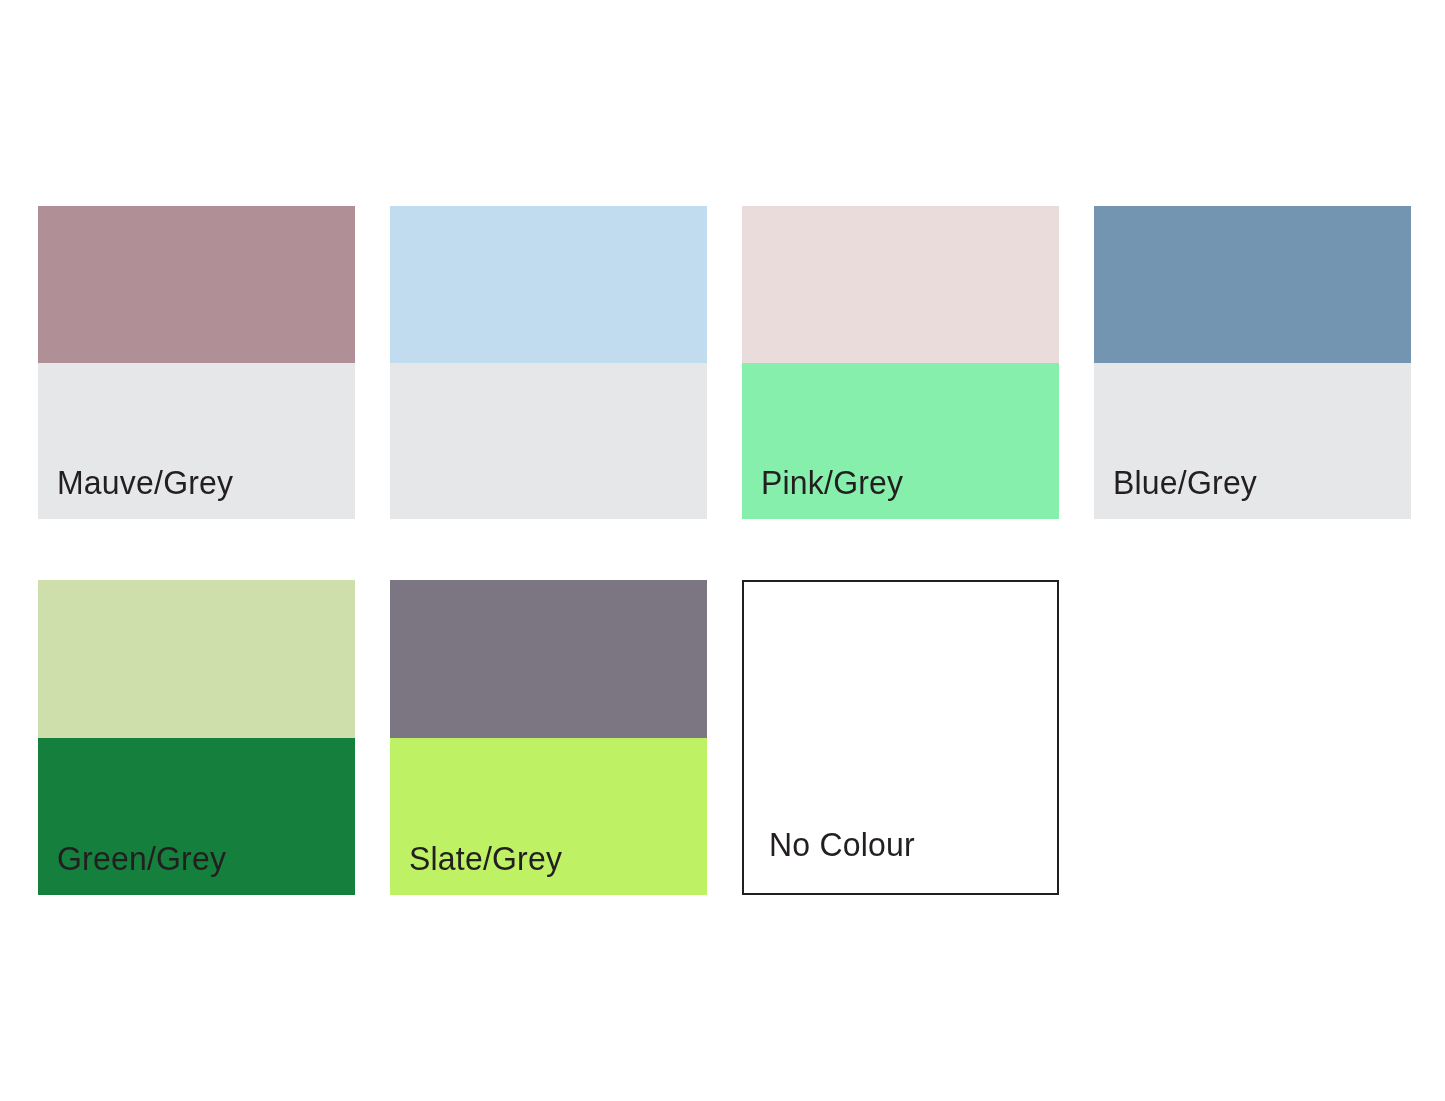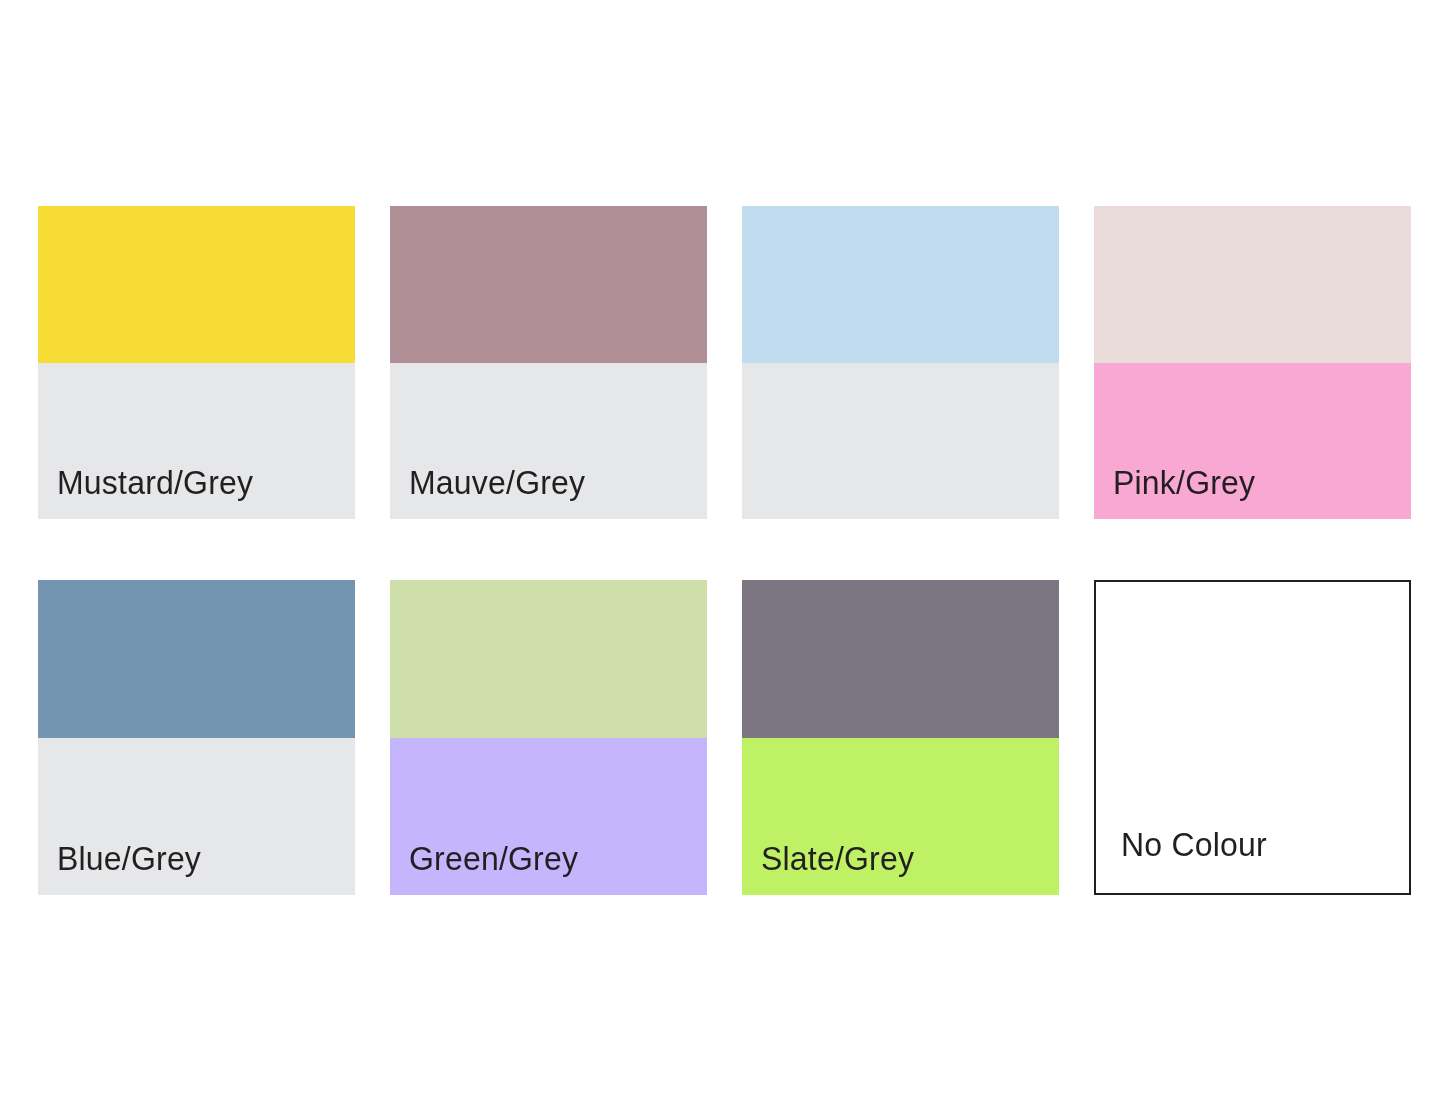--- a/index.html
+++ b/index.html
@@ -74,55 +74,49 @@
   .swatch-card.is-empty .swatch-label {
     left: 25px;
     bottom: 32px;
   }
 </style>
 </head>
 <body style="background: rgb(255, 255, 255);">
 
 <div id="swatch-grid">
 
-  <div class="swatch-card">
-    <div class="swatch-colour" style="background: rgb(247, 220, 53);"></div>
-    <div class="swatch-labelbar" style="background: rgb(230, 231, 232);">
-      <div class="swatch-label" style="color: rgb(35, 31, 32);">Mustard/Grey</div>
-    </div>
-  </div>
 
   <div class="swatch-card">
     <div class="swatch-colour" style="background: rgb(176, 143, 150);"></div>
     <div class="swatch-labelbar" style="background: rgb(230, 231, 232); text-align: center;">
       <div class="swatch-label" style="color: rgb(35, 31, 32);">Mauve/Grey</div>
     </div>
   </div>
 
   <div class="swatch-card">
     <div class="swatch-colour" style="background: rgb(192, 220, 238);"></div>
   </div>
 
   <div class="swatch-card">
     <div class="swatch-colour" style="background: rgb(234, 220, 219);"></div>
-    <div class="swatch-labelbar" style="background: #f9a8d4; padding-left: 48px;">
+    <div class="swatch-labelbar" style="background: #86efac; padding-left: 48px;">
       <div class="swatch-label" style="color: rgb(35, 31, 32);">Pink/Grey</div>
     </div>
   </div>
 
   <div class="swatch-card">
     <div class="swatch-colour" style="background: rgb(116, 149, 178);"></div>
     <div class="swatch-labelbar" style="background: rgb(230, 231, 232); text-decoration: underline;">
       <div class="swatch-label" style="color: rgb(35, 31, 32);">Blue/Grey</div>
     </div>
   </div>
 
   <div class="swatch-card">
     <div class="swatch-colour" style="background: rgb(206, 223, 172);"></div>
-    <div class="swatch-labelbar" style="background: #c4b5fd;">
+    <div class="swatch-labelbar" style="background: #15803d;">
       <div class="swatch-label" style="color: rgb(35, 31, 32);">Green/Grey</div>
     </div>
   </div>
 
   <div class="swatch-card">
     <div class="swatch-colour" style="background: rgb(123, 118, 130);"></div>
     <div class="swatch-labelbar" style="background: #bef264; text-decoration: underline;">
       <div class="swatch-label" style="color: rgb(35, 31, 32);">Slate/Grey</div>
     </div>
   </div>

